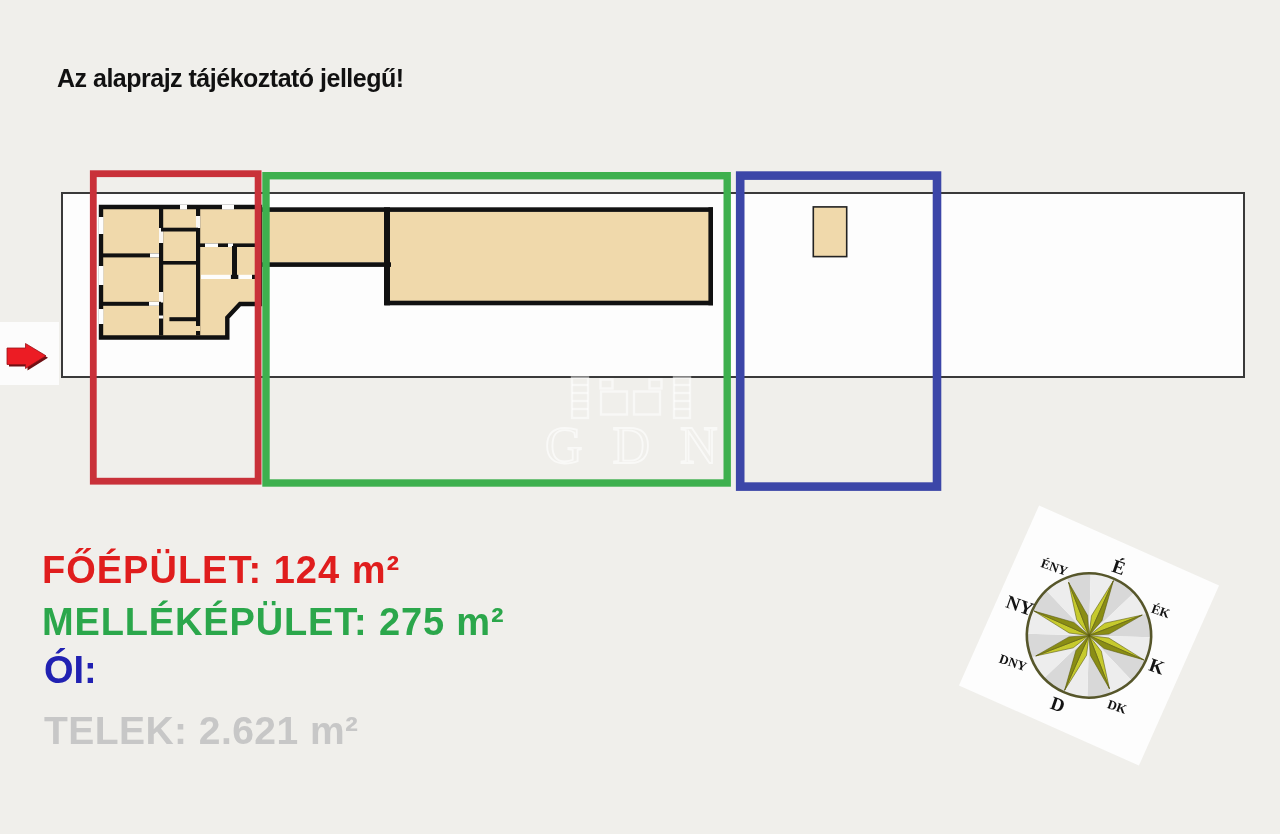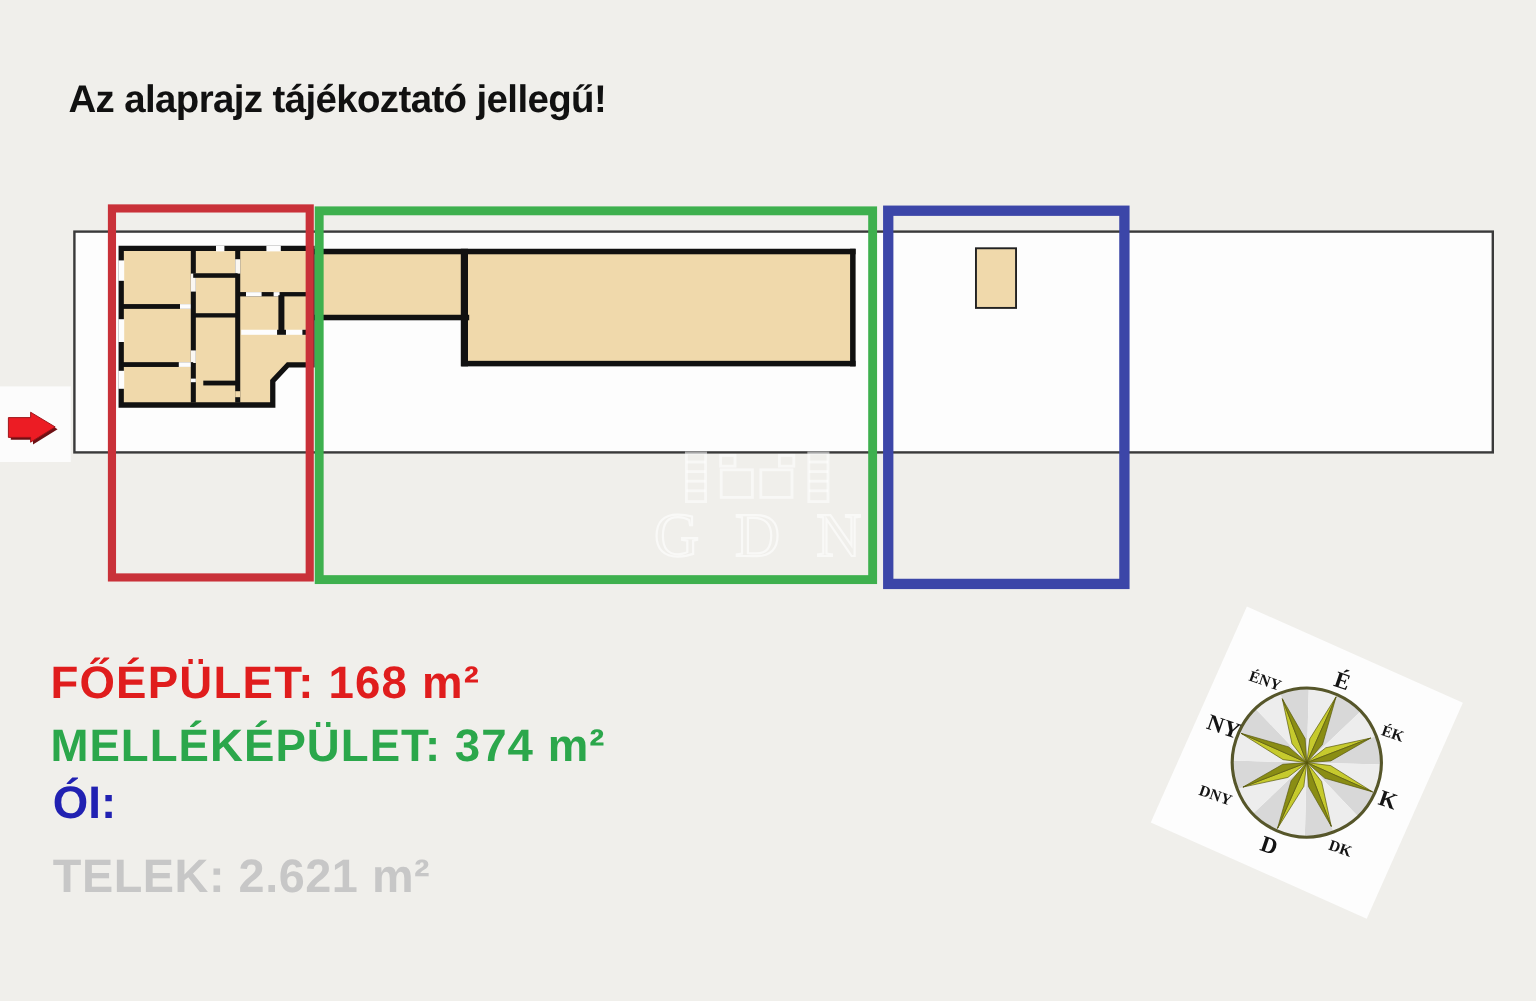--- a/index.html
+++ b/index.html
@@ -1,20 +1,20 @@
 <!DOCTYPE html>
 <html><head><meta charset="utf-8">
 <style>
   html,body{margin:0;padding:0;width:1280px;height:834px;overflow:hidden;}
   body{background:#f0efeb;font-family:"Liberation Sans",sans-serif;position:relative;}
   .abs{position:absolute;}
   .t{font-weight:bold;white-space:nowrap;line-height:1;}
 </style></head>
 <body>
-<div class="abs t" style="left:57px;top:66px;font-size:32px;color:#111;letter-spacing:-0.5px;">Az alaprajz tájékoztató jellegű!</div>
+<div class="abs t" style="left:57px;top:66px;font-size:25px;color:#111;letter-spacing:-0.5px;">Az alaprajz tájékoztató jellegű!</div>
 
 <svg class="abs" style="left:0;top:0;" width="1280" height="834" viewBox="0 0 1280 834">
 
   <rect x="62" y="193" width="1182" height="184" fill="#fdfdfd" stroke="#3a3a3a" stroke-width="2"></rect>
 
   <path d="M101,207 L260,207 L260,304 L240,304 L227.3,317.5 L227.3,337.5 L101,337.5 Z" fill="#f0d9ab"></path>
 
   <rect x="262" y="211.5" width="123" height="51" fill="#f0d9ab"></rect>
   <rect x="389" y="211.5" width="320" height="90" fill="#f0d9ab"></rect>
 
@@ -130,16 +130,16 @@
       <text x="75" y="7" font-size="19" transform="rotate(-5 75 7)">K</text>
       <text x="55" y="58" font-size="13" transform="rotate(-5 55 58)">DK</text>
       <text x="0" y="82" font-size="19" transform="rotate(-5 0 82)">D</text>
       <text x="-58" y="60" font-size="13" transform="rotate(-5 -58 60)">DNY</text>
       <text x="-75" y="7" font-size="19" transform="rotate(-5 -75 7)">NY</text>
       <text x="-59" y="-44" font-size="13" transform="rotate(-5 -59 -44)">ÉNY</text>
     </g>
   </g>
 </svg>
 
-<div class="abs t" style="left:42px;top:551px;font-size:38px;color:#e01d1d;letter-spacing:1.0px;">FŐÉPÜLET: 168 m²</div>
-<div class="abs t" style="left:42px;top:603px;font-size:38px;color:#2ba74b;letter-spacing:0.85px;">MELLÉKÉPÜLET: 374 m²</div>
+<div class="abs t" style="left:42px;top:551px;font-size:38px;color:#e01d1d;letter-spacing:1.0px;">FŐÉPÜLET: 124 m²</div>
+<div class="abs t" style="left:42px;top:603px;font-size:38px;color:#2ba74b;letter-spacing:0.85px;">MELLÉKÉPÜLET: 275 m²</div>
 <div class="abs t" style="left:44px;top:651px;font-size:38px;color:#2121b2;">ÓI:</div>
 <div class="abs t" style="left:44px;top:711px;font-size:39px;color:#c7c7c7;letter-spacing:0.45px;">TELEK: 2.621 m²</div>
 
 </body></html>

